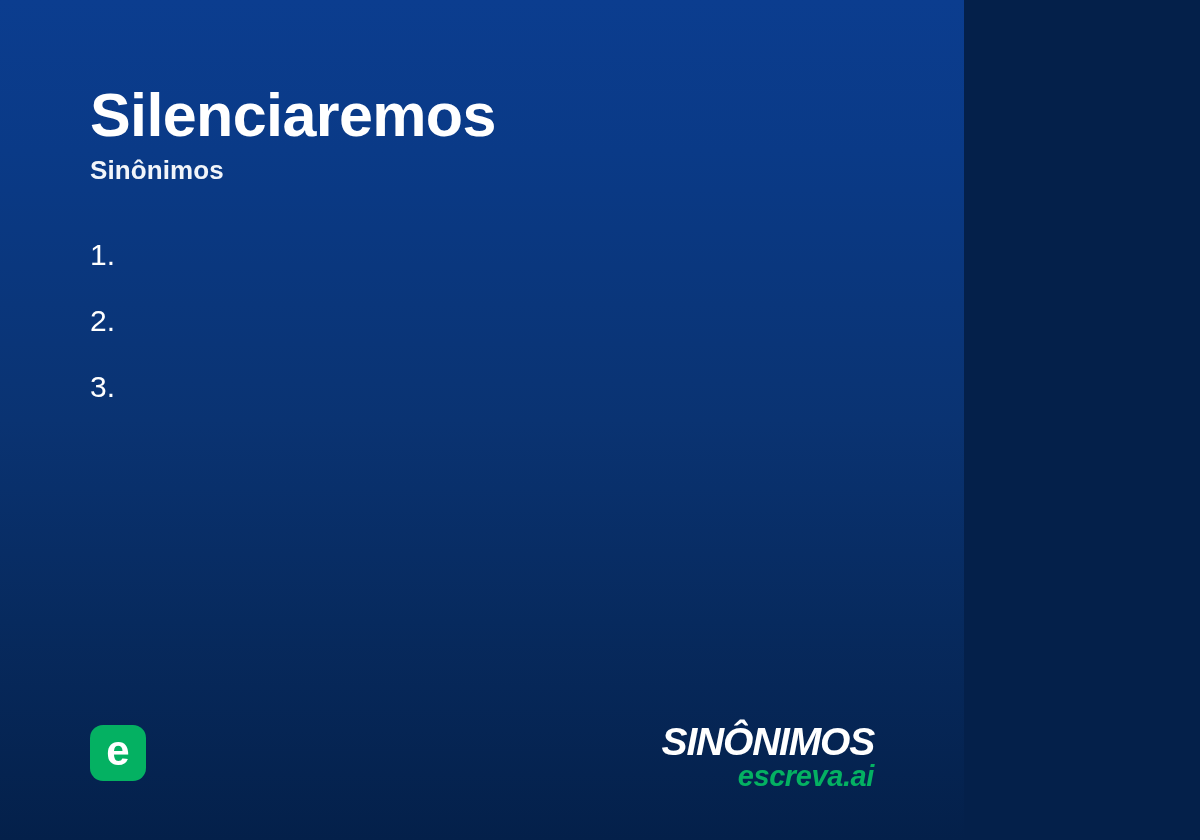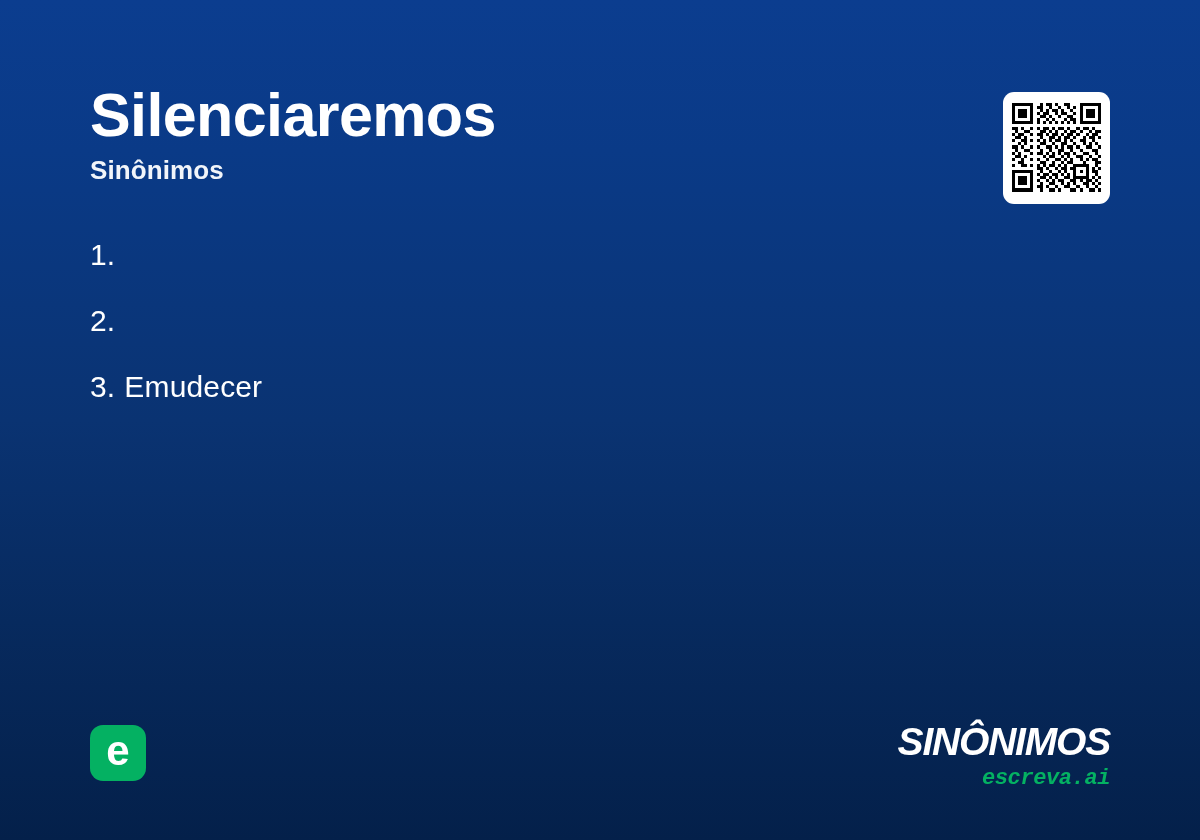--- a/index.html
+++ b/index.html
@@ -8,21 +8,21 @@
     padding: 0;
     background: #04204a;
   }
   body {
     font-family: "Liberation Sans", sans-serif;
     -webkit-font-smoothing: antialiased;
   }
 
   .card {
     position: relative;
-    width: 1200px;
+    width: 964px;
     height: 840px;
     overflow: hidden;
     background: linear-gradient(180deg,
                 #0b3d8f 0%,
                 #0a3a87 18%,
                 #0a3372 50%,
                 #072a5e 74%,
                 #04204a 100%);
   }
 
@@ -125,27 +125,26 @@
   .brand-main {
     display: block;
     font-size: 39px;
     font-weight: 700;
     font-style: italic;
     letter-spacing: -1.2px;
     color: #ffffff;
   }
   .brand-sub {
     display: block;
-    margin-top: 7px;
-    font-size: 22px;
+    margin-top: 1px;
+    font-size: 29px;
     font-weight: 700;
     font-style: italic;
     letter-spacing: -0.4px;
     color: #04b162;
-    font-family: Liberation Mono, monospace;
   }
 </style>
 </head>
 <body>
 
 <div class="card">
 
   <div class="header">
     <h1 class="word-title">Silenciaremos</h1>
     <span class="word-subtitle">Sinônimos</span>
@@ -153,21 +152,20 @@
 
   <ol class="syn-list">
     <li class="syn-item">
       <span class="syn-index">1.</span>
     </li>
     <li class="syn-item">
       <span class="syn-index">2.</span>
     </li>
     <li class="syn-item">
       <span class="syn-index">3.</span>
-      <span class="syn-text">Emudecer</span>
     </li>
   </ol>
 
   <div class="qr-card">
     <svg viewBox="0 0 29 29" shape-rendering="crispEdges">
       <rect width="29" height="29" fill="#ffffff"></rect>
       <g fill="#000000">
 
         <rect x="0" y="0" width="7" height="1"></rect>
           <rect x="0" y="6" width="7" height="1"></rect>

